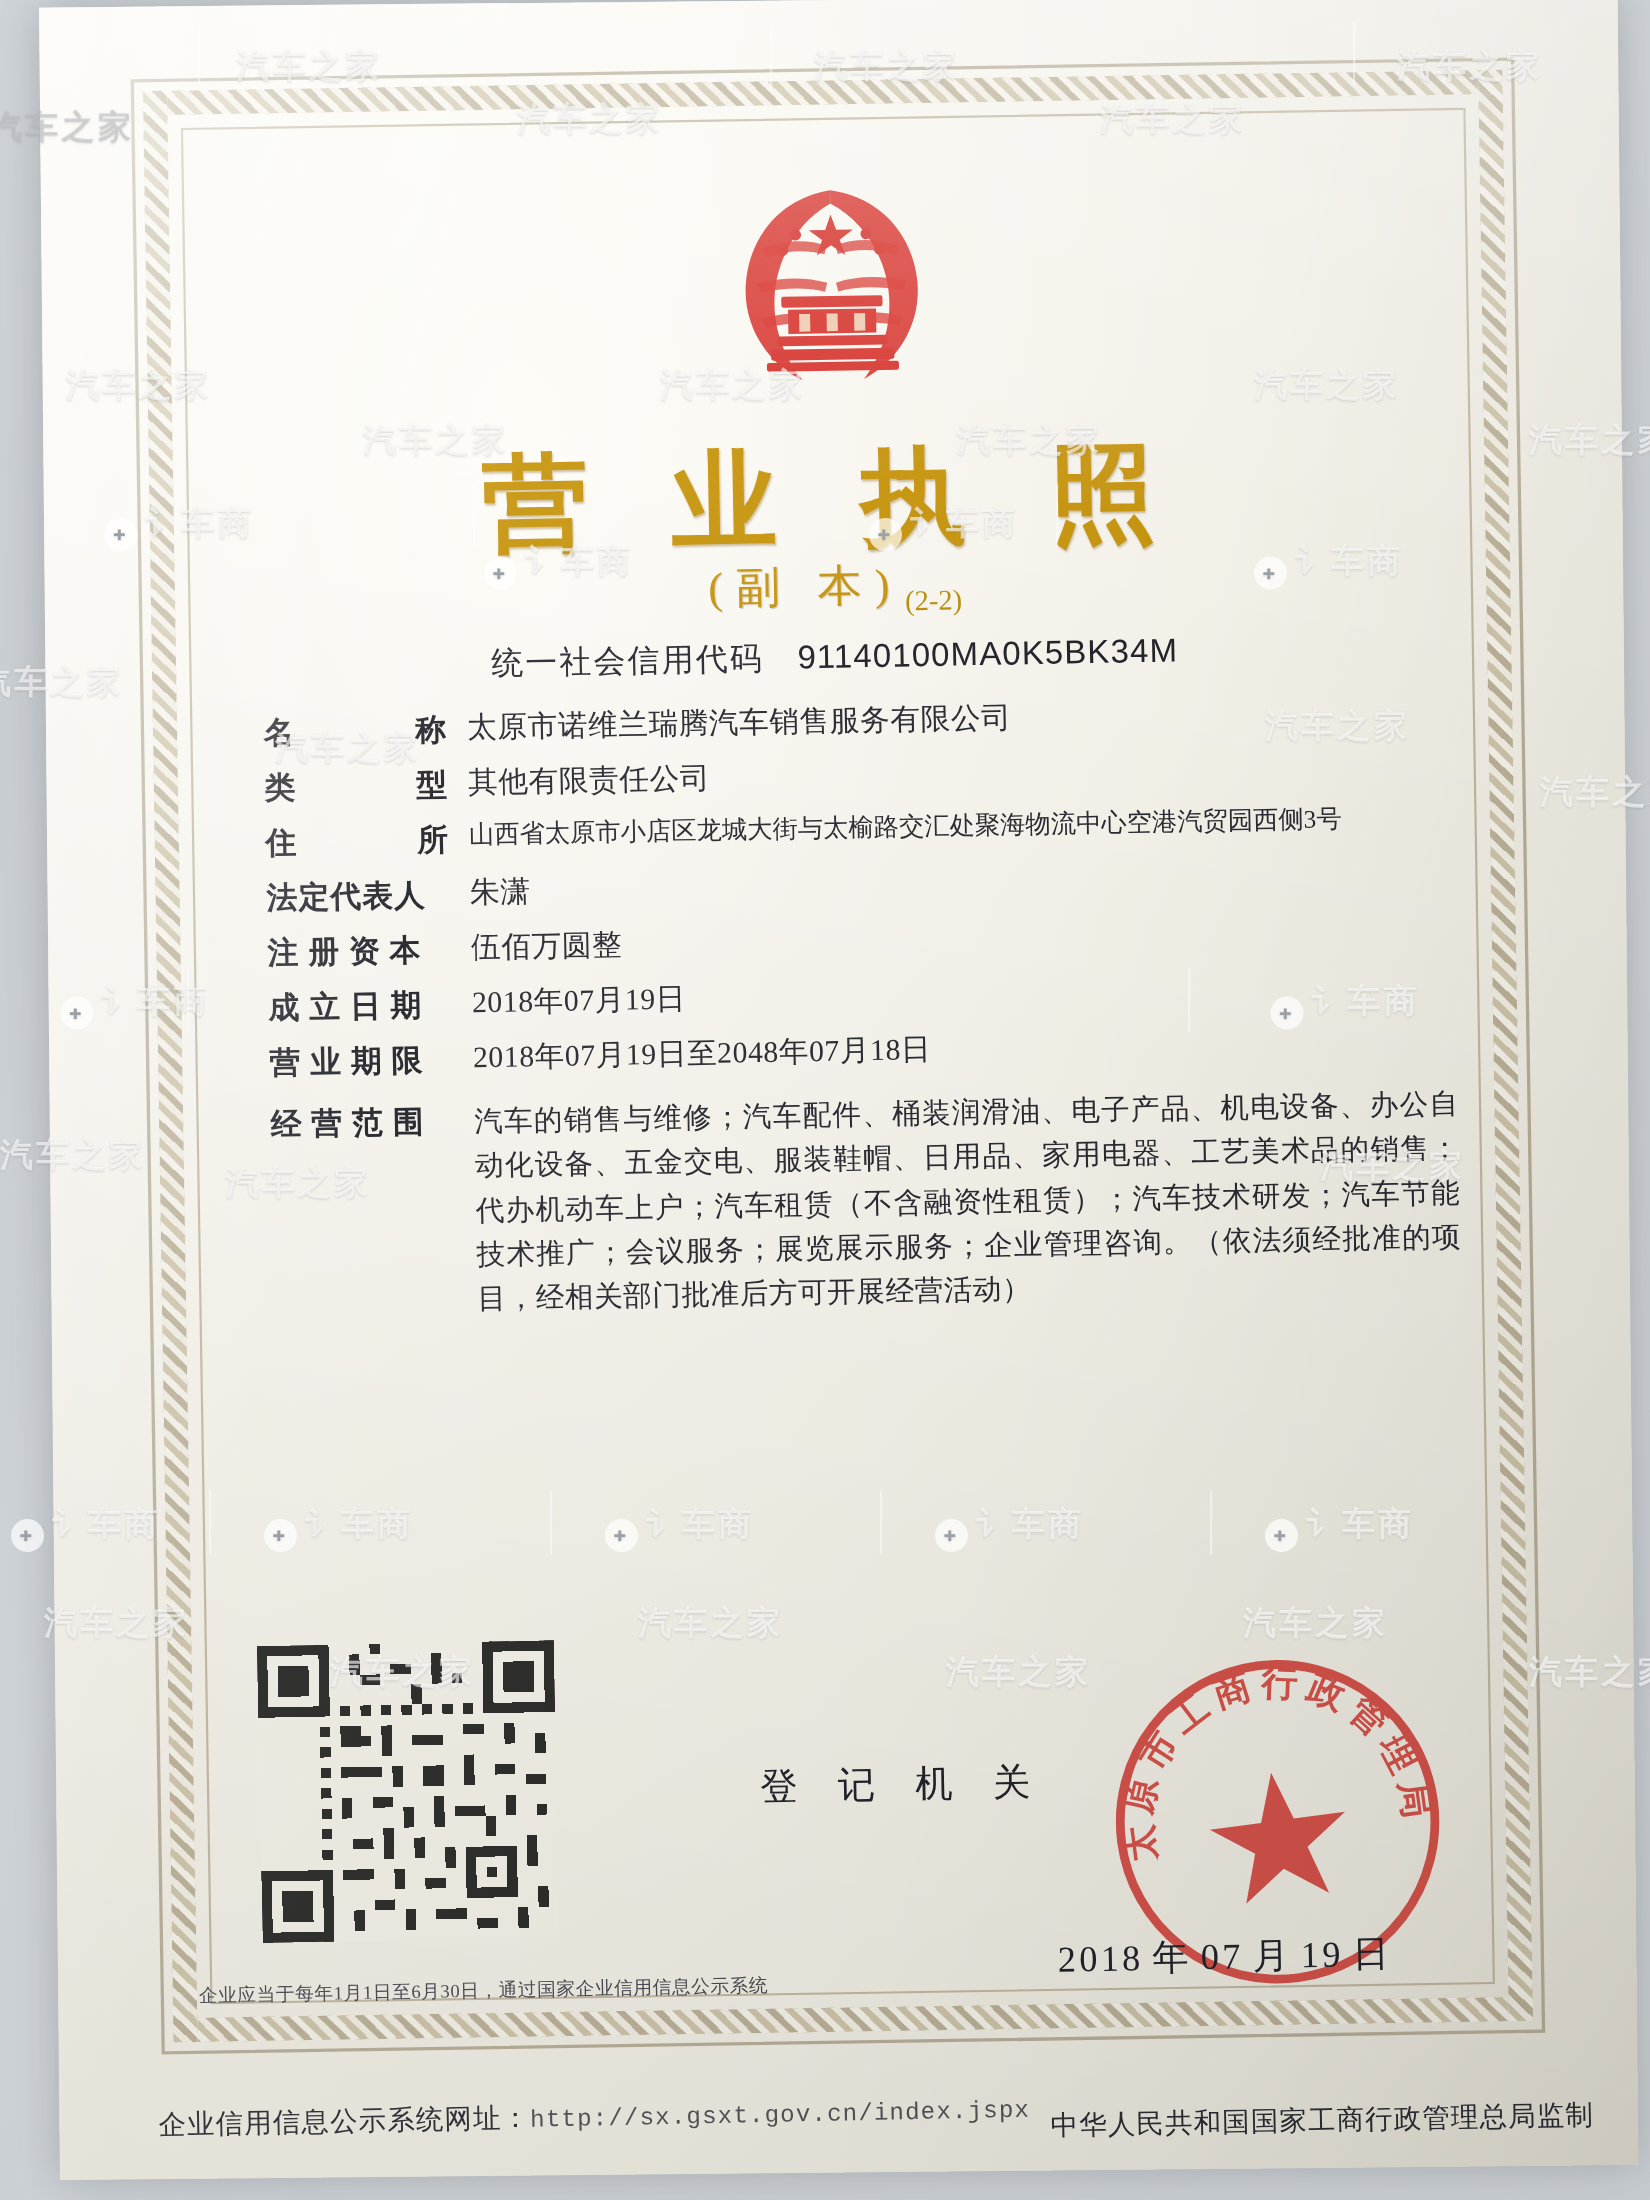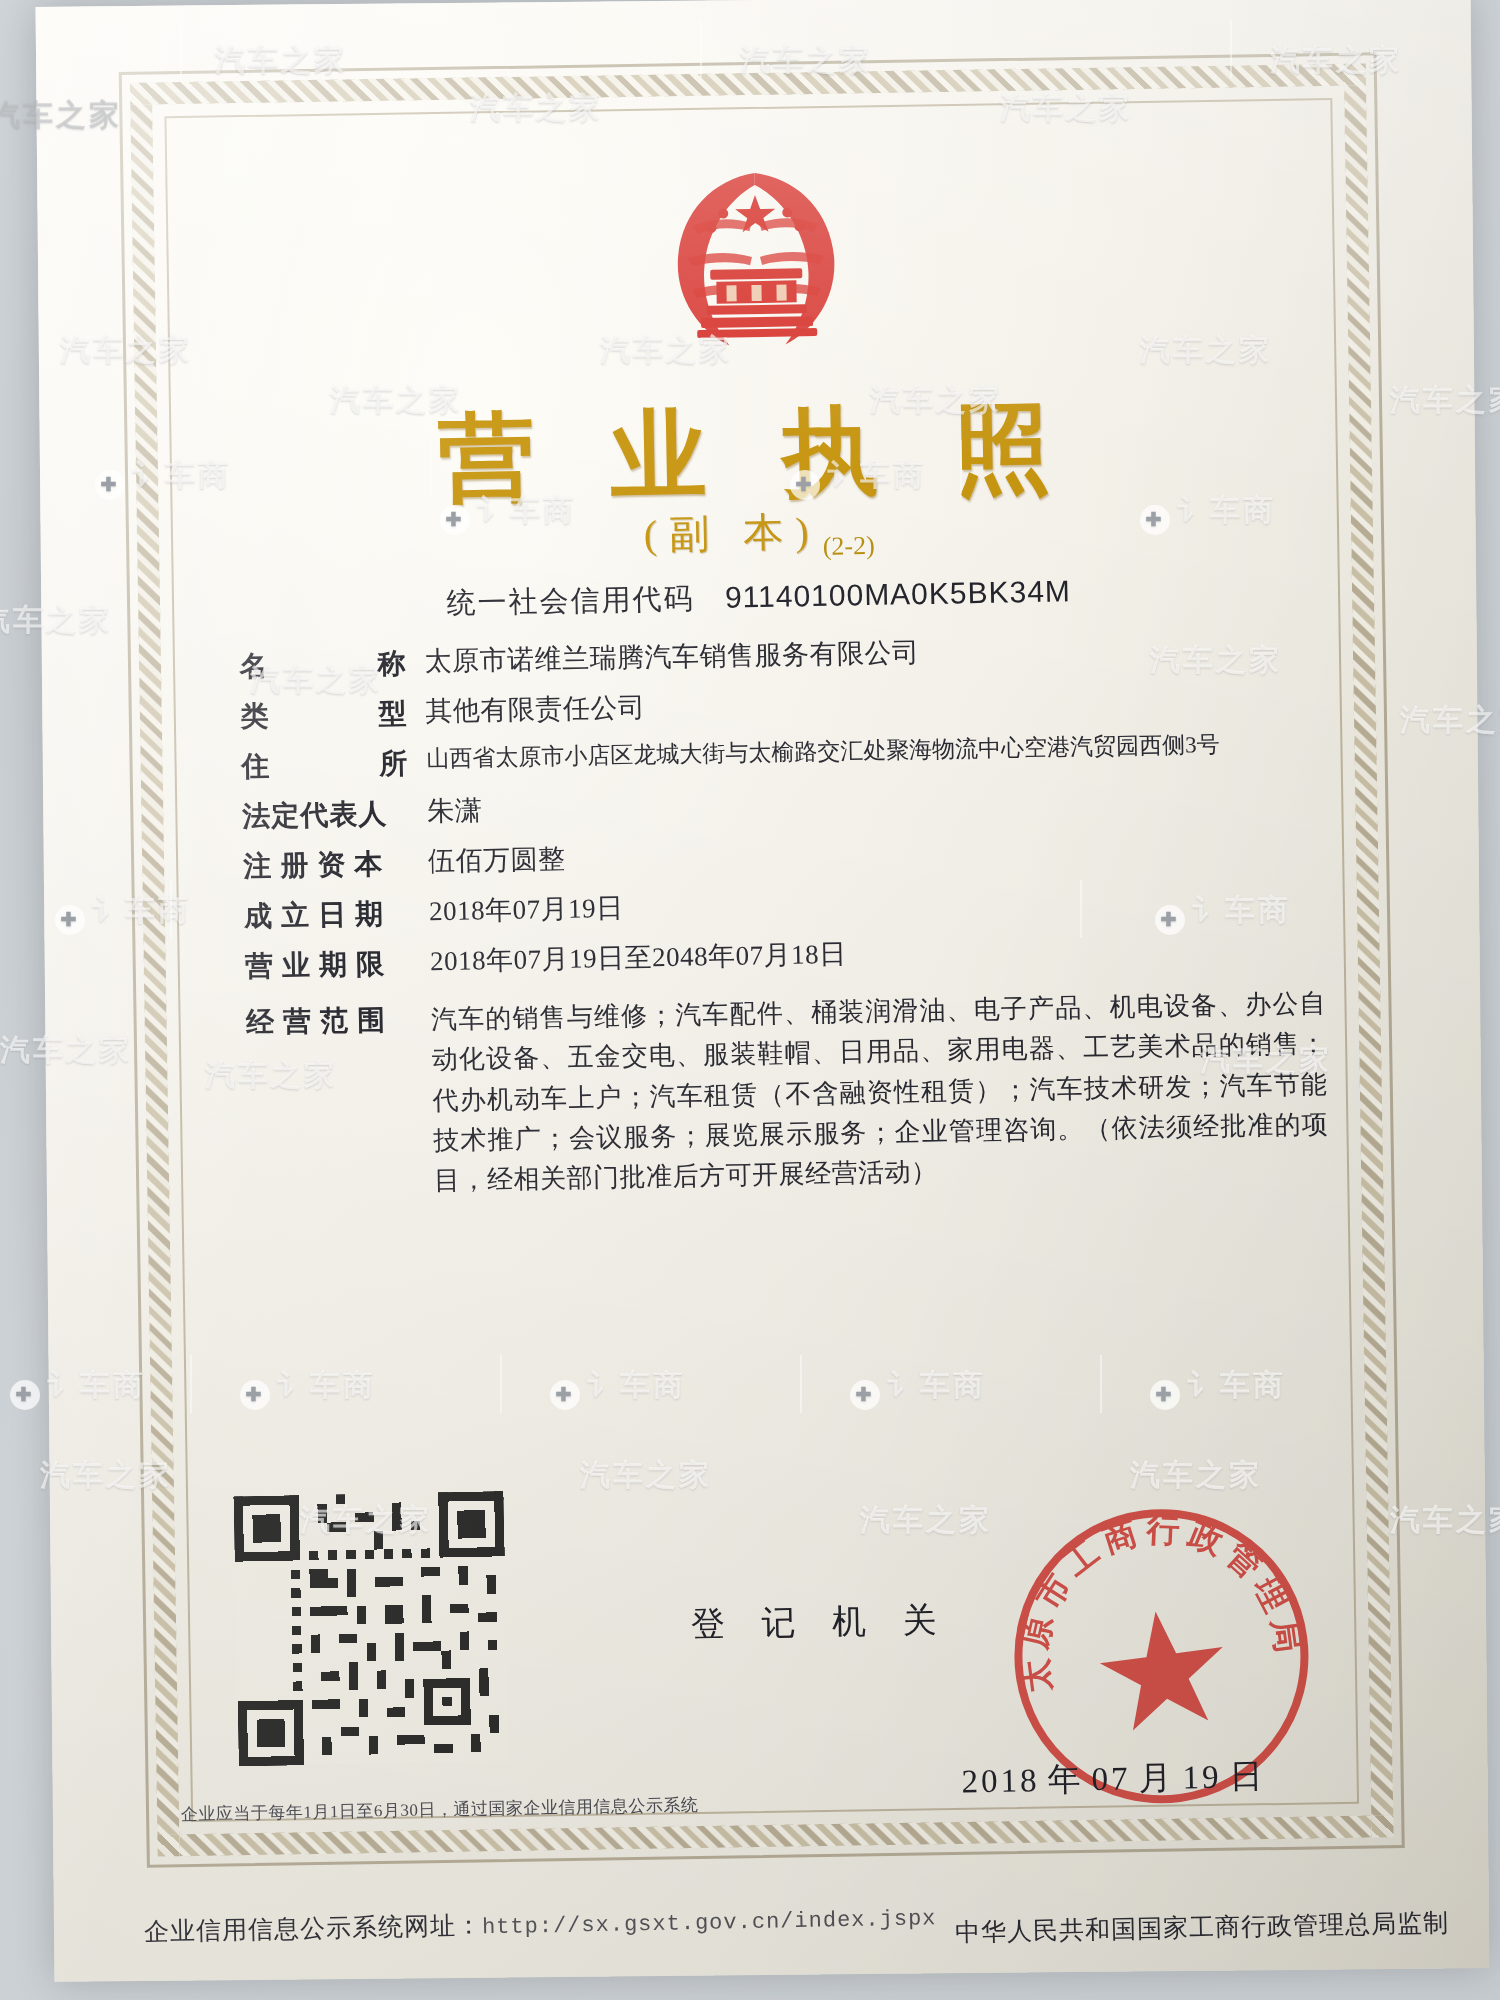--- a/index.html
+++ b/index.html
@@ -282,21 +282,21 @@
   
   .wm-layer {
     position: absolute;
     inset: 0;
     pointer-events: none;
     overflow: hidden;
   }
   .wm {
     position: absolute;
     white-space: nowrap;
-    font-family: Liberation Serif, serif;
+    font-family: Liberation Mono, monospace;
     font-weight: bold;
     color: rgba(255,255,255,0.62);
     text-shadow: 0 1px 2px rgba(120,120,120,0.25);
     font-size: 30px;
     letter-spacing: 3px;
   }
   .wm.grey { color: rgba(190,193,196,0.55); }
   .wm-sep {
     position: absolute;
     width: 2px;

